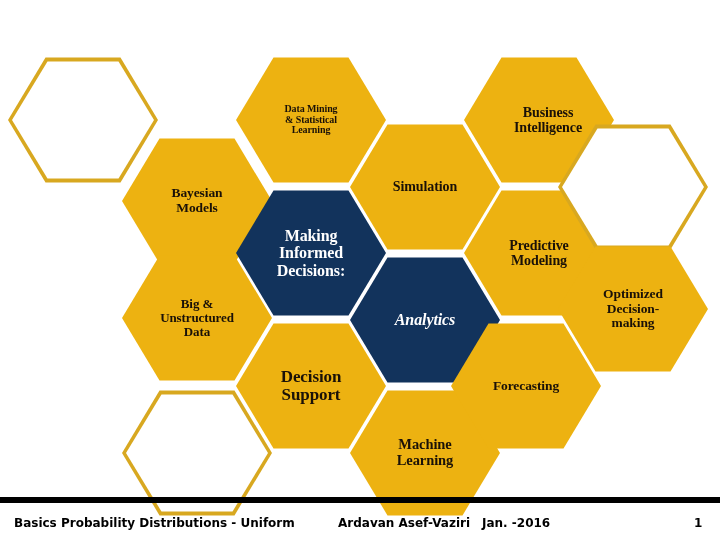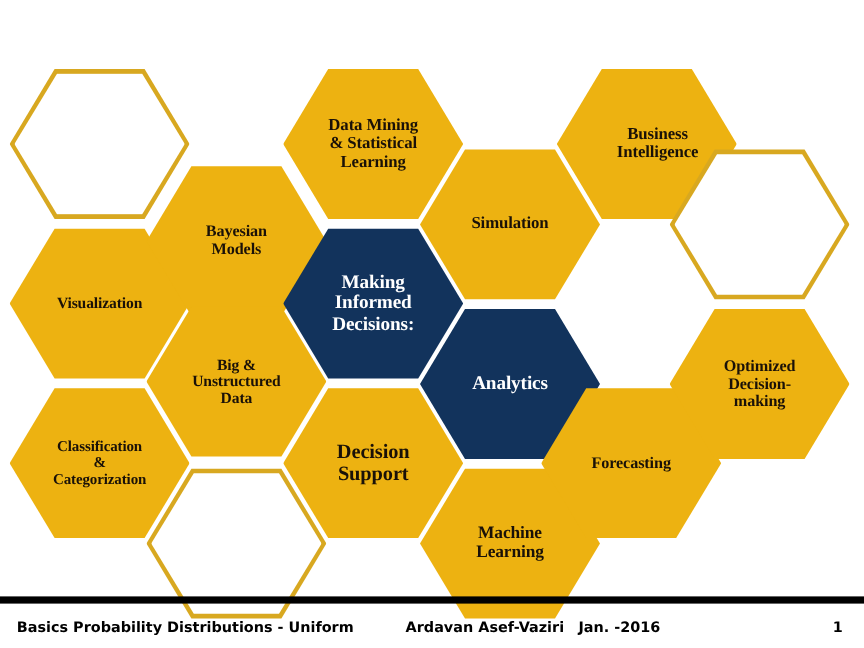--- a/index.html
+++ b/index.html
@@ -111,71 +111,67 @@
   #footer-date    { left: 482px; text-align: right; }
   #footer-page    { left: 694px; font-size: 12px; }
 </style>
 </head>
 <body>
 
 <div id="slide">
 
   <div id="honeycomb">
       <div class="hex empty" style="left: 8px; top: 55px; width: 150px; height: 130px;"></div>
-      <div class="hex gold" style="left: 8px; top: 188px; width: 150px; height: 130px;">
-        <span class="hex-label" style="font-size: 13px; position: relative; z-index: 2; white-space: pre-line;">Visualization</span>
-      </div>
-      <div class="hex gold" style="left: 8px; top: 321px; width: 150px; height: 130px;">
-        <span class="hex-label" style="font-size: 12.5px; position: relative; z-index: 2; white-space: pre-line;">Classification
-&amp;
-Categorization</span>
-      </div>
       <div class="hex gold" style="left: 122px; top: 136px; width: 150px; height: 130px;">
         <span class="hex-label" style="font-size: 13.5px; position: relative; z-index: 2; white-space: pre-line;">Bayesian
 Models</span>
       </div>
       <div class="hex gold" style="left: 122px; top: 253px; width: 150px; height: 130px;">
         <span class="hex-label" style="font-size: 13px; position: relative; z-index: 2; white-space: pre-line;">Big &amp;
 Unstructured
 Data</span>
       </div>
       <div class="hex empty" style="left: 122px; top: 388px; width: 150px; height: 130px;"></div>
       <div class="hex gold" style="left: 236px; top: 55px; width: 150px; height: 130px;">
-        <span class="hex-label" style="font-size: 14px; position: relative; z-index: 2; white-space: pre-line;">Data Mining
+        <span class="hex-label" style="font-size: 10px; position: relative; z-index: 2; white-space: pre-line;">Data Mining
 &amp; Statistical
 Learning</span>
       </div>
       <div class="hex navy" style="left: 236px; top: 188px; width: 150px; height: 130px;">
         <span class="hex-label" style="font-size: 16px; position: relative; z-index: 2; white-space: pre-line;">Making
 Informed
 Decisions:</span>
       </div>
       <div class="hex gold" style="left: 236px; top: 321px; width: 150px; height: 130px;">
         <span class="hex-label" style="font-size: 17px; position: relative; z-index: 2; white-space: pre-line;">Decision
 Support</span>
       </div>
       <div class="hex gold" style="left: 350px; top: 122px; width: 150px; height: 130px; text-align: right;">
         <span class="hex-label" style="font-size: 14px; position: relative; z-index: 2; white-space: pre-line;">Simulation</span>
       </div>
-      <div class="hex navy" style="left: 350px; top: 255px; width: 150px; height: 130px;">
+      <div class="hex navy" style="left: 350px; top: 255px; width: 150px; height: 130px; font-style: italic;">
         <span class="hex-label" style="font-size: 16px; position: relative; z-index: 2; white-space: pre-line;">Analytics</span>
       </div>
       <div class="hex gold" style="left: 350px; top: 388px; width: 150px; height: 130px;">
         <span class="hex-label" style="font-size: 14.5px; position: relative; z-index: 2; white-space: pre-line;">Machine
 Learning</span>
       </div>
       <div class="hex gold" style="left: 464px; top: 55px; width: 150px; height: 130px;">
         <span class="hex-label" style="font-size: 14px; position: relative; z-index: 2; white-space: pre-line; margin-left: 18px;">Business
 Intelligence</span>
       </div>
+      <div class="hex gold" style="left: 464px; top: 188px; width: 150px; height: 130px;">
+        <span class="hex-label" style="font-size: 14px; position: relative; z-index: 2; white-space: pre-line;">Predictive
+Modeling</span>
+      </div>
       <div class="hex gold" style="left: 451px; top: 321px; width: 150px; height: 130px;">
         <span class="hex-label" style="font-size: 13.5px; position: relative; z-index: 2; white-space: pre-line;">Forecasting</span>
       </div>
       <div class="hex empty" style="left: 558px; top: 122px; width: 150px; height: 130px;"></div>
-      <div class="hex gold" style="left: 558px; top: 255px; width: 150px; height: 130px;">
+      <div class="hex gold" style="left: 558px; top: 244px; width: 150px; height: 130px;">
         <span class="hex-label" style="font-size: 13.5px; position: relative; z-index: 2; white-space: pre-line;">Optimized
 Decision-
 making</span>
       </div>
     </div>
 
   <div id="footer-rule"></div>
 
   <div id="footer">
     <span id="footer-title">Basics Probability Distributions - Uniform</span>

